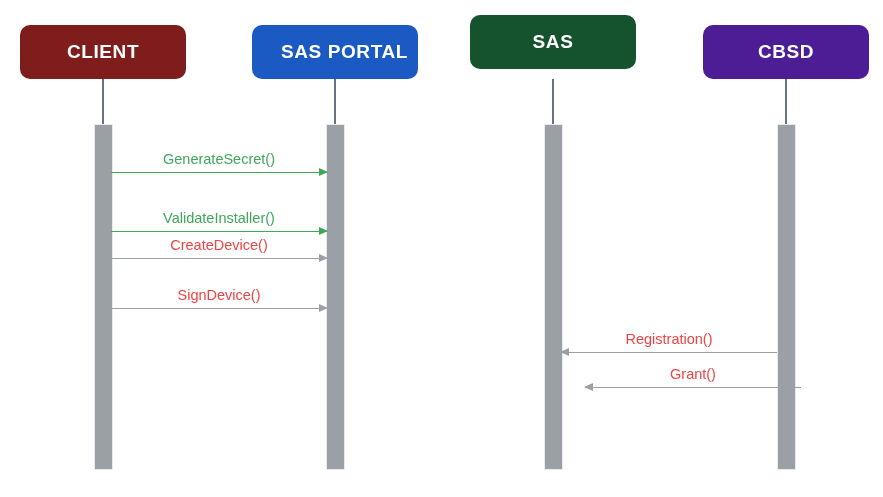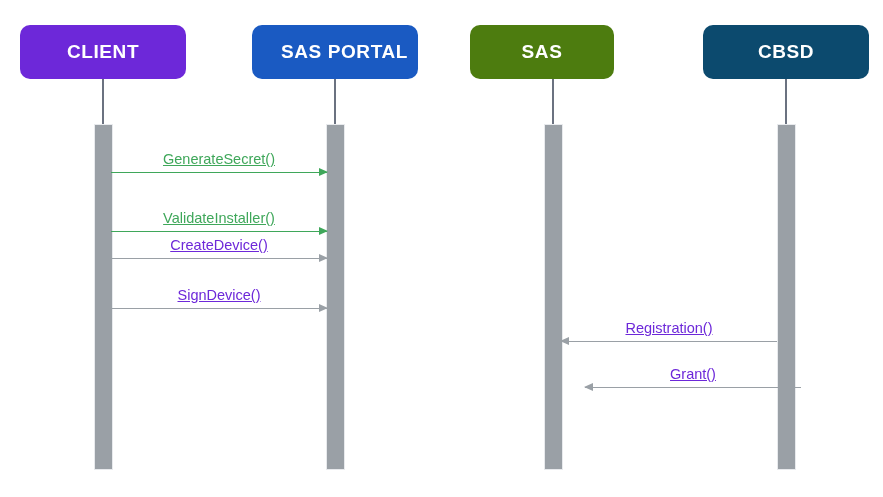--- a/index.html
+++ b/index.html
@@ -83,45 +83,44 @@
     border-right: 9px solid currentColor;
   }
   .msg-label {
     position: absolute;
     width: 100%;
     text-align: center;
     bottom: 7px;
     font-size: 14.5px;
     white-space: nowrap;
     font-family: "Liberation Sans", sans-serif;
-    text-decoration: underline;
   }
   .msg.green { color: #3fa75a; }
   .msg.green .msg-label { color: #3fa75a; }
   .msg.gray  { color: #9aa0a6; }
-  .msg.gray  .msg-label { color: #6d28d9; }
+  .msg.gray  .msg-label { color: #ef4444; }
 </style>
 </head>
 <body>
 
 <div id="canvas">
 
-  <div class="actor-box" style="left:20px; top:25px; width:166px; background:#6d28d9;">
+  <div class="actor-box" style="left:20px; top:25px; width:166px; background:#7f1d1d;">
     <span class="actor-label">CLIENT</span>
   </div>
 
   <div class="actor-box" style="left:252px; top:25px; width:166px; background:#1a5ac2;padding-left:19px;">
     <span class="actor-label">SAS PORTAL</span>
   </div>
 
-  <div class="actor-box" style="left:470px; top:25px; width:144px; background:#4d7c0f;">
+  <div class="actor-box" style="left:470px; top:15px; width:166px; background:#14532d;">
     <span class="actor-label">SAS</span>
   </div>
 
-  <div class="actor-box" style="left:703px; top:25px; width:166px; background:#0c4a6e;">
+  <div class="actor-box" style="left:703px; top:25px; width:166px; background:#4c1d95;">
     <span class="actor-label">CBSD</span>
   </div>
 
   <div class="lifeline" style="left:102px; top:79px; height:48px;"></div>
   <div class="lifeline" style="left:334px; top:79px; height:48px;"></div>
   <div class="lifeline" style="left:552px; top:79px; height:48px;"></div>
   <div class="lifeline" style="left:785px; top:79px; height:48px;"></div>
 
   <div class="activation" style="left:94px; top:124px; height:344px;"></div>
   <div class="activation" style="left:326px; top:124px; height:344px;"></div>
@@ -145,21 +144,21 @@
     <div class="msg-head right"></div>
     <div class="msg-label">CreateDevice()</div>
   </div>
 
   <div class="msg gray" style="left:111px; top:308px; width:216px;">
     <div class="msg-line"></div>
     <div class="msg-head right"></div>
     <div class="msg-label">SignDevice()</div>
   </div>
 
-  <div class="msg gray" style="left:561px; top:341px; width:216px;">
+  <div class="msg gray" style="left:561px; top:352px; width:216px;">
     <div class="msg-line"></div>
     <div class="msg-head left"></div>
     <div class="msg-label">Registration()</div>
   </div>
 
   <div class="msg gray" style="left:585px; top:387px; width:216px;">
     <div class="msg-line"></div>
     <div class="msg-head left"></div>
     <div class="msg-label">Grant()</div>
   </div>

